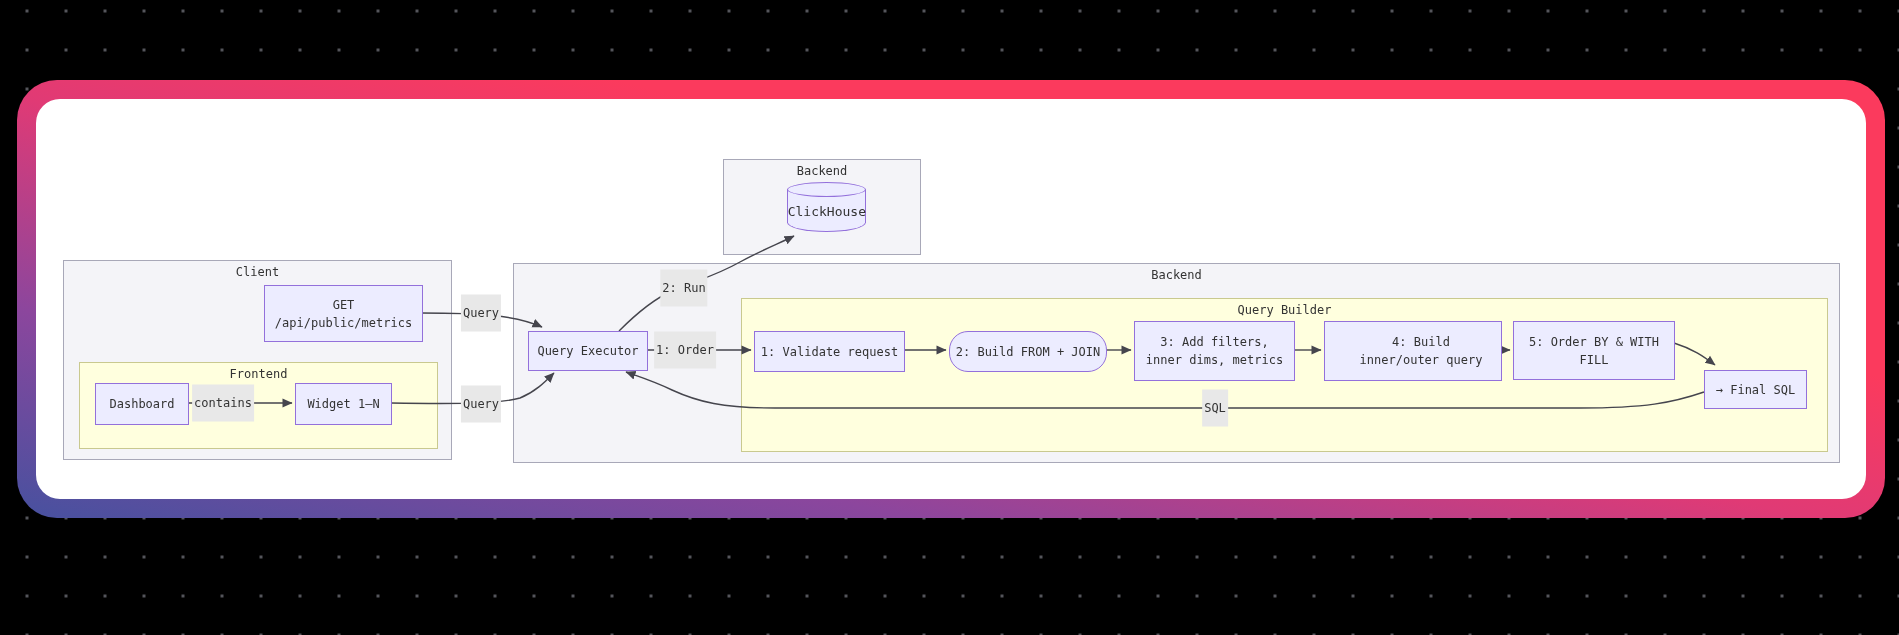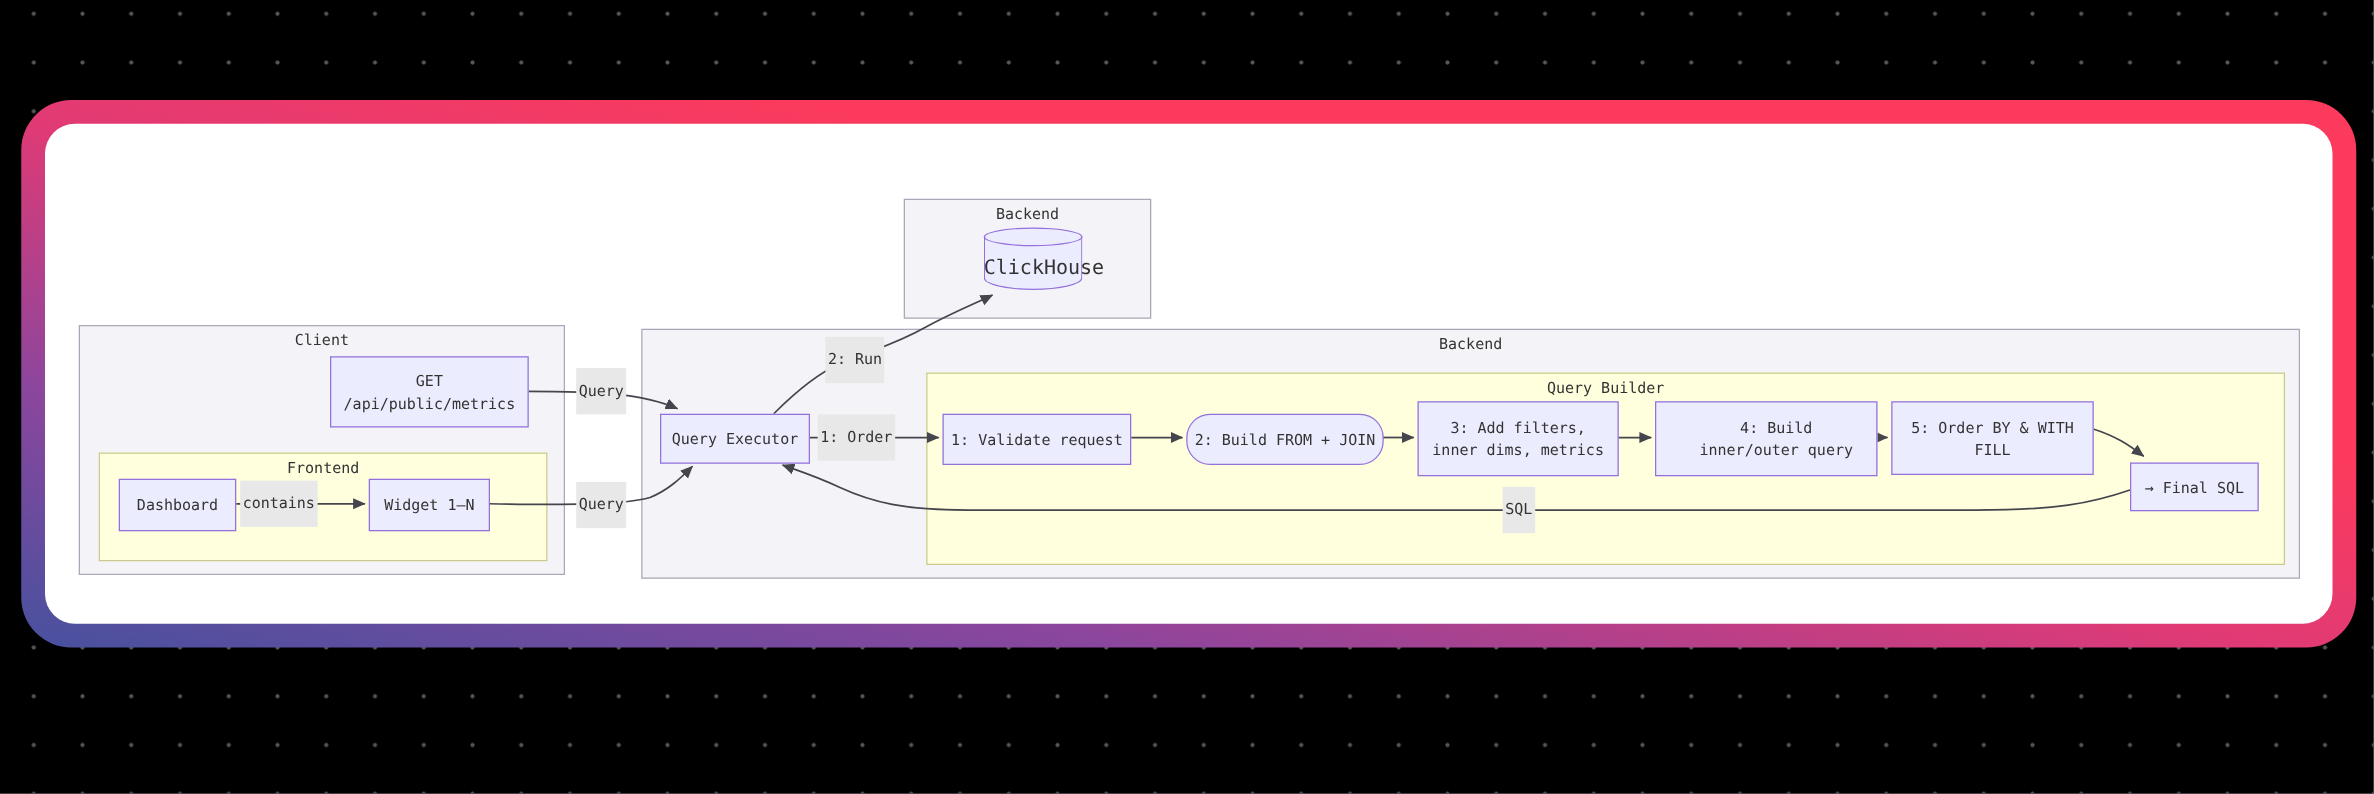--- a/index.html
+++ b/index.html
@@ -58,21 +58,21 @@
     border-radius:0 0 45px 45px / 0 0 11px 11px;
   }
   .cyl .cyl-top{
     position:absolute;left:0;right:0;top:0;height:15px;
     background:var(--node-fill,#ECECFF);
     border:1px solid var(--node-border,#9370DB);
     border-radius:50%;box-sizing:border-box;
   }
   .cyl .cyl-label{
     position:absolute;left:0;right:0;top:22px;text-align:right;
-    font-size:16px;
+    font-size:13px;
   }
 </style>
 </head>
 <body>
 
 <div class="card-border"></div>
 <div class="card"></div>
 
 <div class="layer">
   <div class="cluster" style="left:723px;top:159px;width:196px;height:94px;">

